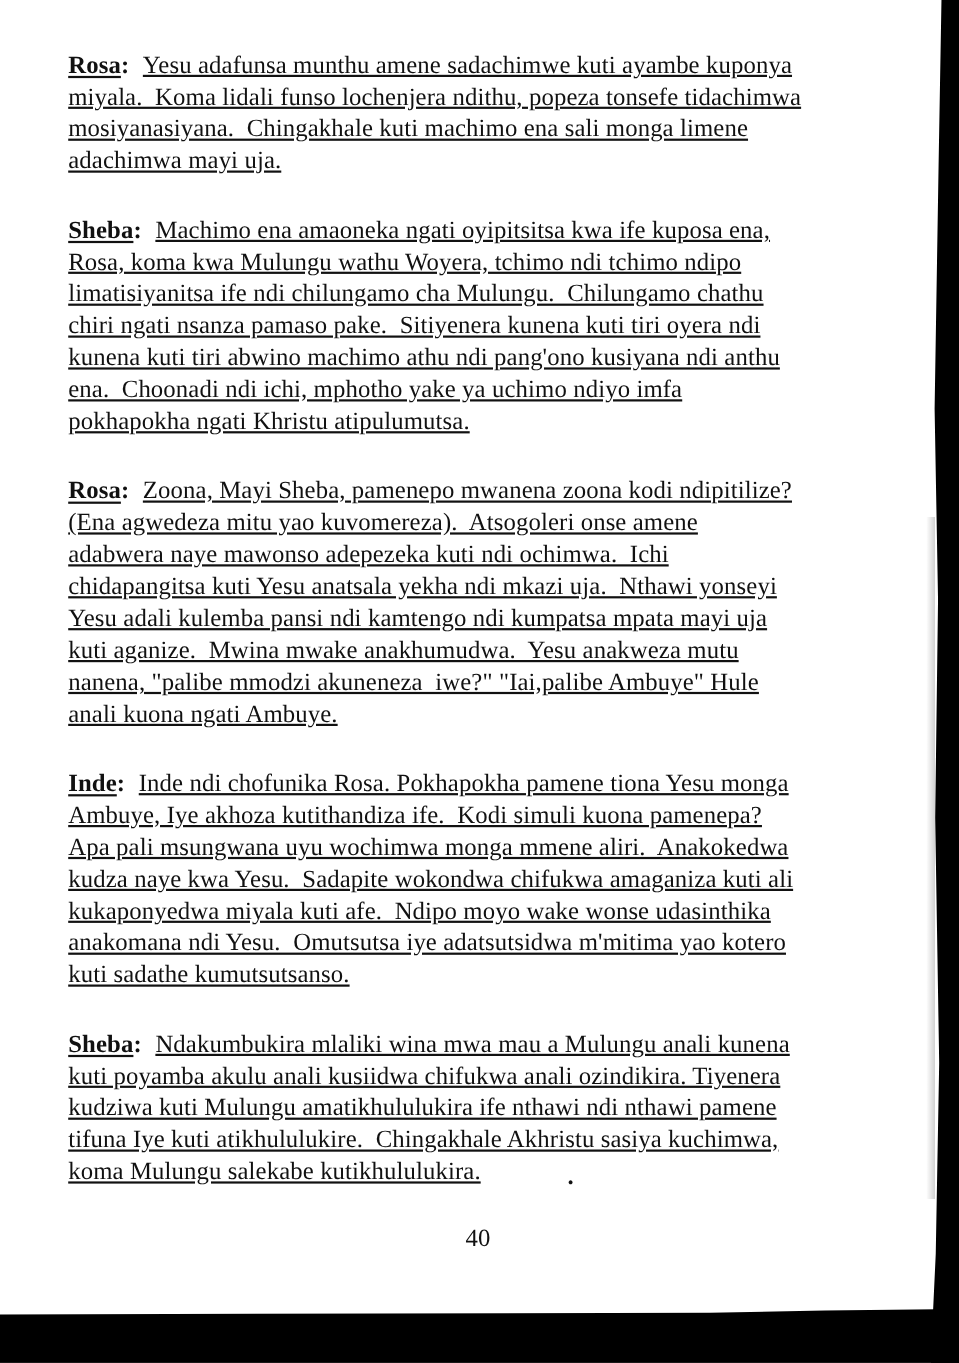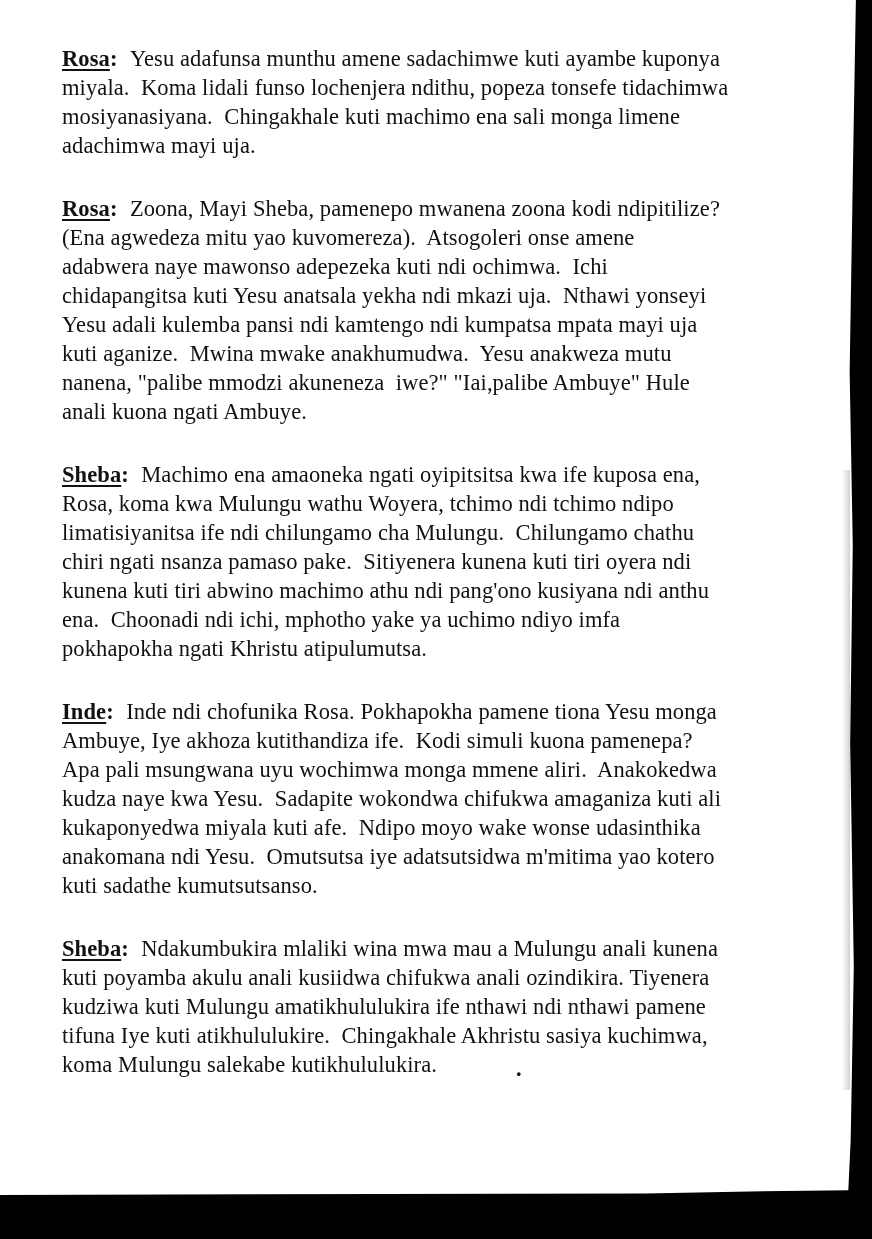--- a/index.html
+++ b/index.html
@@ -34,20 +34,21 @@
     text-decoration-thickness: 2px;
     text-underline-offset: 3px;
     font-family: Liberation Serif, serif;
   }
   .speaker-colon {
     font-weight: 700;
     margin-right: 0.55em;
   }
   .para-text {
     white-space: pre-wrap;
+    text-decoration: underline;
   }
   .page-number {
     margin-top: 20px;
     width: 745px;
     text-align: center;
     font-size: 22.5px;
   }
   
   .scan-bar-right {
     position: absolute;
@@ -88,51 +89,52 @@
 
 <div class="scan-page">
 
   <div class="text-column">
 
     <p class="para"><span class="speaker">Rosa</span><span class="speaker-colon">:</span><span class="para-text">Yesu adafunsa munthu amene sadachimwe kuti ayambe kuponya
 miyala.  Koma lidali funso lochenjera ndithu, popeza tonsefe tidachimwa
 mosiyanasiyana.  Chingakhale kuti machimo ena sali monga limene
 adachimwa mayi uja.</span></p>
 
+    <p class="para"><span class="speaker">Sheba</span><span class="speaker-colon">:</span><span class="para-text">Machimo ena amaoneka ngati oyipitsitsa kwa ife kuposa ena,
+Rosa, koma kwa Mulungu wathu Woyera, tchimo ndi tchimo ndipo
+limatisiyanitsa ife ndi chilungamo cha Mulungu.  Chilungamo chathu
+chiri ngati nsanza pamaso pake.  Sitiyenera kunena kuti tiri oyera ndi
+kunena kuti tiri abwino machimo athu ndi pang'ono kusiyana ndi anthu
+ena.  Choonadi ndi ichi, mphotho yake ya uchimo ndiyo imfa
+pokhapokha ngati Khristu atipulumutsa.</span></p>
+
     <p class="para"><span class="speaker">Rosa</span><span class="speaker-colon">:</span><span class="para-text">Zoona, Mayi Sheba, pamenepo mwanena zoona kodi ndipitilize?
 (Ena agwedeza mitu yao kuvomereza).  Atsogoleri onse amene
 adabwera naye mawonso adepezeka kuti ndi ochimwa.  Ichi
 chidapangitsa kuti Yesu anatsala yekha ndi mkazi uja.  Nthawi yonseyi
 Yesu adali kulemba pansi ndi kamtengo ndi kumpatsa mpata mayi uja
 kuti aganize.  Mwina mwake anakhumudwa.  Yesu anakweza mutu
 nanena, "palibe mmodzi akuneneza  iwe?" "Iai,palibe Ambuye" Hule
 anali kuona ngati Ambuye.</span></p>
-
-    <p class="para"><span class="speaker">Sheba</span><span class="speaker-colon">:</span><span class="para-text">Machimo ena amaoneka ngati oyipitsitsa kwa ife kuposa ena,
-Rosa, koma kwa Mulungu wathu Woyera, tchimo ndi tchimo ndipo
-limatisiyanitsa ife ndi chilungamo cha Mulungu.  Chilungamo chathu
-chiri ngati nsanza pamaso pake.  Sitiyenera kunena kuti tiri oyera ndi
-kunena kuti tiri abwino machimo athu ndi pang'ono kusiyana ndi anthu
-ena.  Choonadi ndi ichi, mphotho yake ya uchimo ndiyo imfa
-pokhapokha ngati Khristu atipulumutsa.</span></p>
 
     <p class="para"><span class="speaker">Inde</span><span class="speaker-colon">:</span><span class="para-text">Inde ndi chofunika Rosa. Pokhapokha pamene tiona Yesu monga
 Ambuye, Iye akhoza kutithandiza ife.  Kodi simuli kuona pamenepa?
 Apa pali msungwana uyu wochimwa monga mmene aliri.  Anakokedwa
 kudza naye kwa Yesu.  Sadapite wokondwa chifukwa amaganiza kuti ali
 kukaponyedwa miyala kuti afe.  Ndipo moyo wake wonse udasinthika
 anakomana ndi Yesu.  Omutsutsa iye adatsutsidwa m'mitima yao kotero
 kuti sadathe kumutsutsanso.</span></p>
 
     <p class="para"><span class="speaker">Sheba</span><span class="speaker-colon">:</span><span class="para-text">Ndakumbukira mlaliki wina mwa mau a Mulungu anali kunena
 kuti poyamba akulu anali kusiidwa chifukwa anali ozindikira. Tiyenera
 kudziwa kuti Mulungu amatikhululukira ife nthawi ndi nthawi pamene
 tifuna Iye kuti atikhululukire.  Chingakhale Akhristu sasiya kuchimwa,
 koma Mulungu salekabe kutikhululukira.</span></p>
 
+    <div class="page-number">40</div>
 
   </div>
 
   <span class="stray-dot">.</span>
 
   <div class="scan-smudge-right"></div>
   <div class="scan-bar-right"></div>
   <div class="scan-bar-bottom"></div>
 
 </div>

